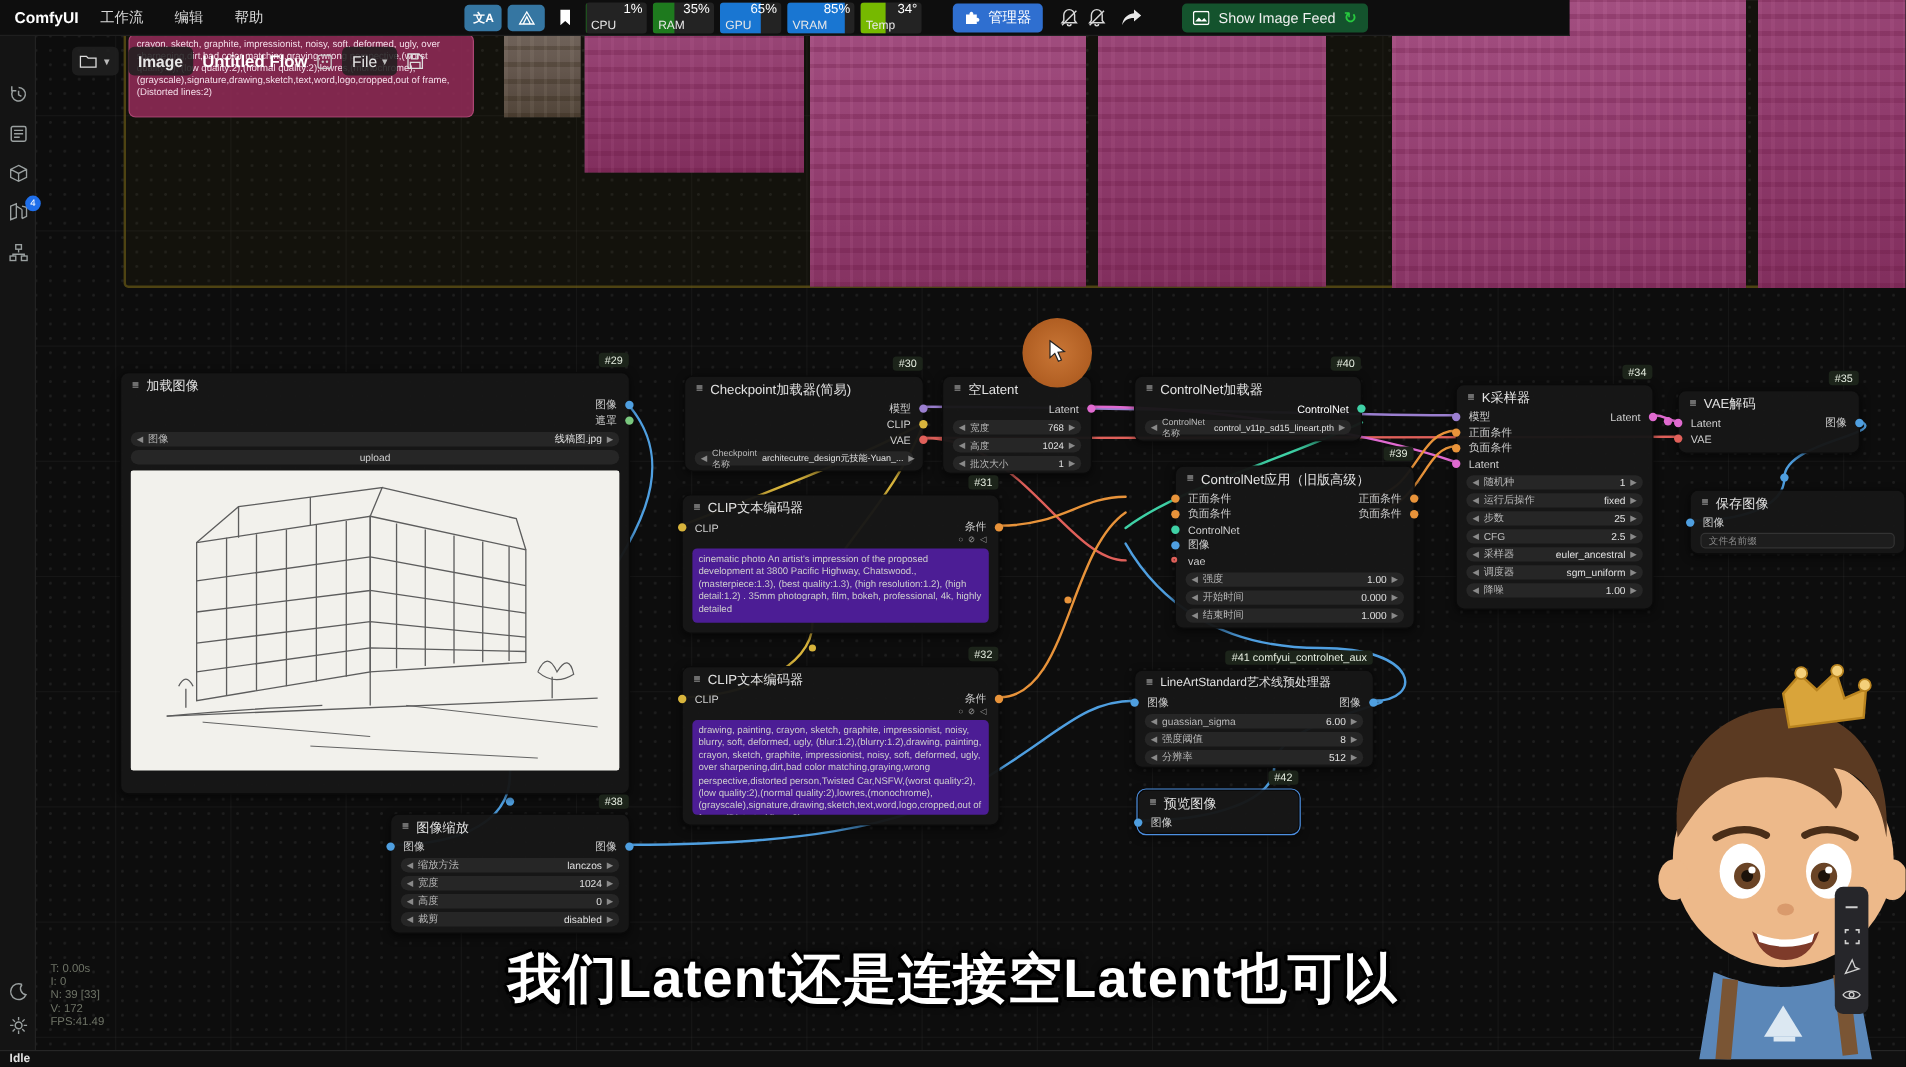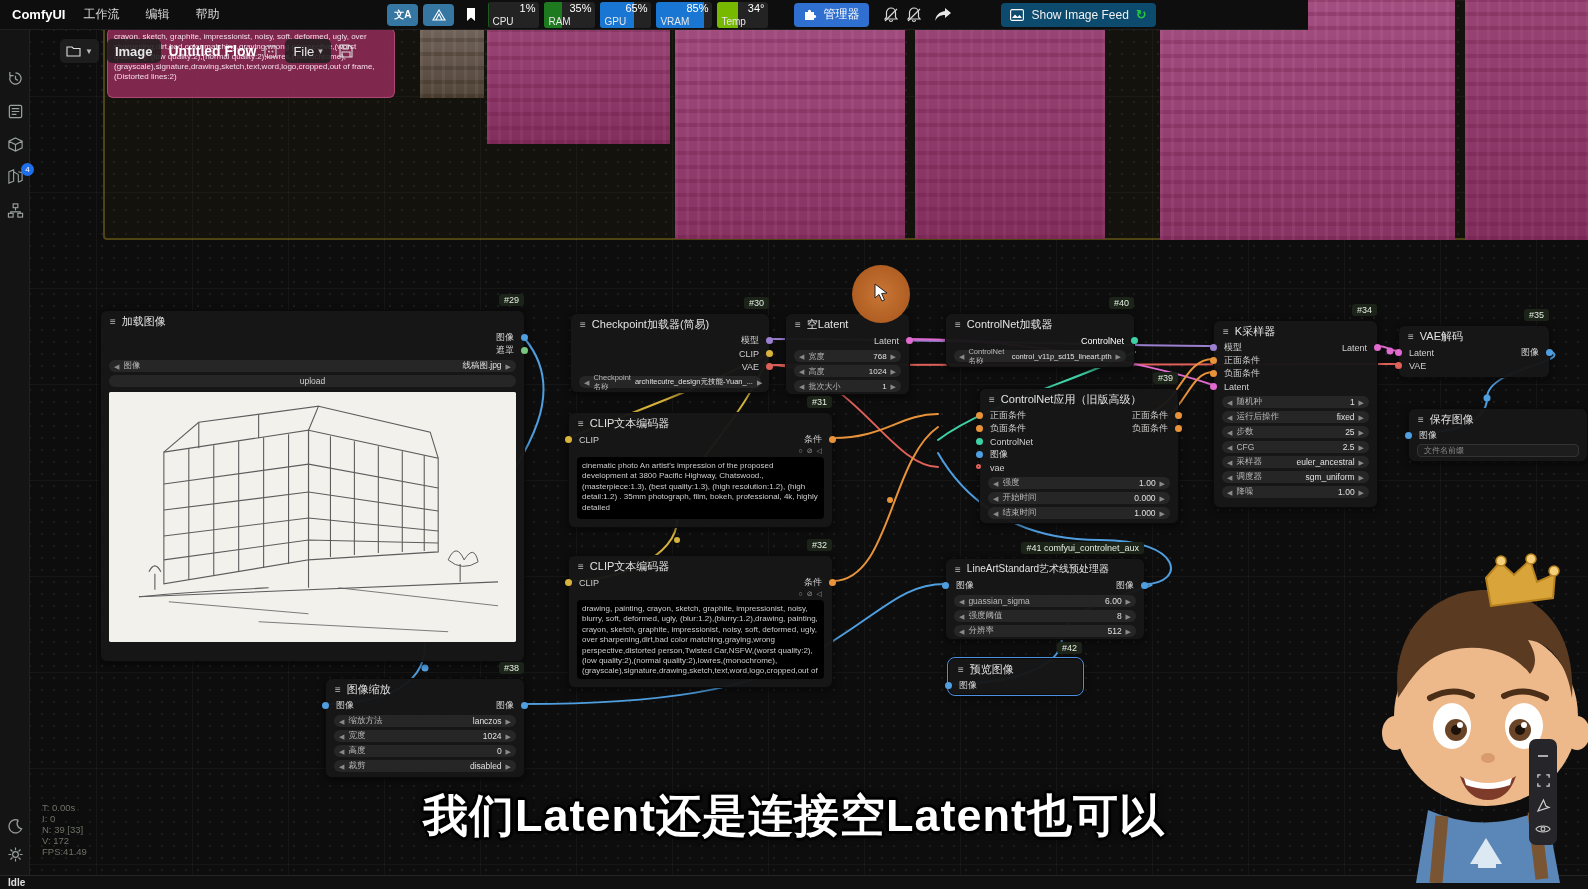--- a/index.html
+++ b/index.html
@@ -45,22 +45,22 @@
   .meter .fill { position:absolute; left:0; top:0; bottom:0; }
   .meter .mlab { position:absolute; left:4px; bottom:1px; font-size:10px; color:#e8e8e8; z-index:2; }
   .meter .mval { position:absolute; right:4px; top:0; font-size:11px; color:#fff; z-index:2; }
   .m-cpu .fill { width:2%;  background:#1d5c1d; }
   .m-ram .fill { width:35%; background:#1e7a1e; }
   .m-gpu .fill { width:65%; background:#1976d2; }
   .m-vram .fill{ width:85%; background:#1976d2; }
   .m-temp .fill{ width:40%; background:#76b900; }
   .manager { background:#2f6fd0; height:24px; border-radius:4px; padding:0 10px; display:flex;
     gap:6px; align-items:center; color:#fff; font-size:12px; }
-  .feedbtn { background:#0c4a6e; height:24px; border-radius:4px; padding:0 9px; display:flex;
-    gap:7px; align-items:center; color:#f0f0f0; font-size:12px; margin-left:44px; }
+  .feedbtn { background:#14532d; height:24px; border-radius:4px; padding:0 9px; display:flex;
+    gap:7px; align-items:center; color:#f0f0f0; font-size:12px; margin-left:28px; }
   .green-ic { color:#27c93f; font-weight:bold; font-size:13px; }
 
   
   #sidebar { left:0; top:30px; width:30px; height:845px; background:#141414;
     border-right:1px solid #222; z-index:30; }
   .side-ic { position:absolute; left:7px; width:17px; height:17px; color:#9aa0a0; }
   .badge4 { position:absolute; left:14px; top:-5px; width:13px; height:13px; border-radius:50%;
     background:#1f6feb; color:#fff; font-size:8px; display:flex; align-items:center; justify-content:center; }
 
   
@@ -92,21 +92,21 @@
   .dot.ring { width:5px; height:5px; background:transparent !important; border:2px solid #e0605a; }
   .c-img{background:#4f9fe0}.c-mask{background:#79c77e}.c-model{background:#9b7fd0}
   .c-clip{background:#d8b43c}.c-vae{background:#e0605a}.c-cond{background:#e8933a}
   .c-lat{background:#e06ad0}.c-cnet{background:#3fd1a6}
   .wrow { display:flex; align-items:center; height:12px; background:#262626; border-radius:6px;
     margin:3px 8px 0; padding:0 5px; font-size:8.5px; color:#b8b8b8; gap:4px; }
   .wrow .wval { margin-left:auto; color:#e0e0e0; white-space:nowrap; }
   .warr { color:#8a8a8a; font-size:7px; line-height:1; }
   .nbtn { display:flex; align-items:center; justify-content:center; height:12px; background:#262626;
     border-radius:6px; margin:3px 8px 0; font-size:8.5px; color:#cfcfcf; }
-  .ntext { background:#000000; border-radius:4px; margin:2px 8px 0; padding:4px 5px;
+  .ntext { background:#4c1d95; border-radius:4px; margin:2px 8px 0; padding:4px 5px;
     font-size:8px; line-height:1.3; color:#cdcdcd; overflow:hidden; }
   .icons-row { display:flex; justify-content:flex-end; gap:4px; padding:0 10px; height:9px;
     font-size:7px; color:#9a9a9a; line-height:9px; }
   .nfield { background:#1d1d1d; border:1px solid #333; border-radius:4px; margin:2px 8px 0;
     height:13px; display:flex; align-items:center; padding:0 6px; font-size:8px; color:#8a8a8a; }
   .imgprev { margin:5px 8px 8px; background:#f2f1ec; height:250px; border-radius:2px; overflow:hidden; }
 
   
   #wires { position:absolute; inset:0; z-index:8; pointer-events:none; }
   #cursor-hl { left:852px; top:265px; width:58px; height:58px; border-radius:50%;

